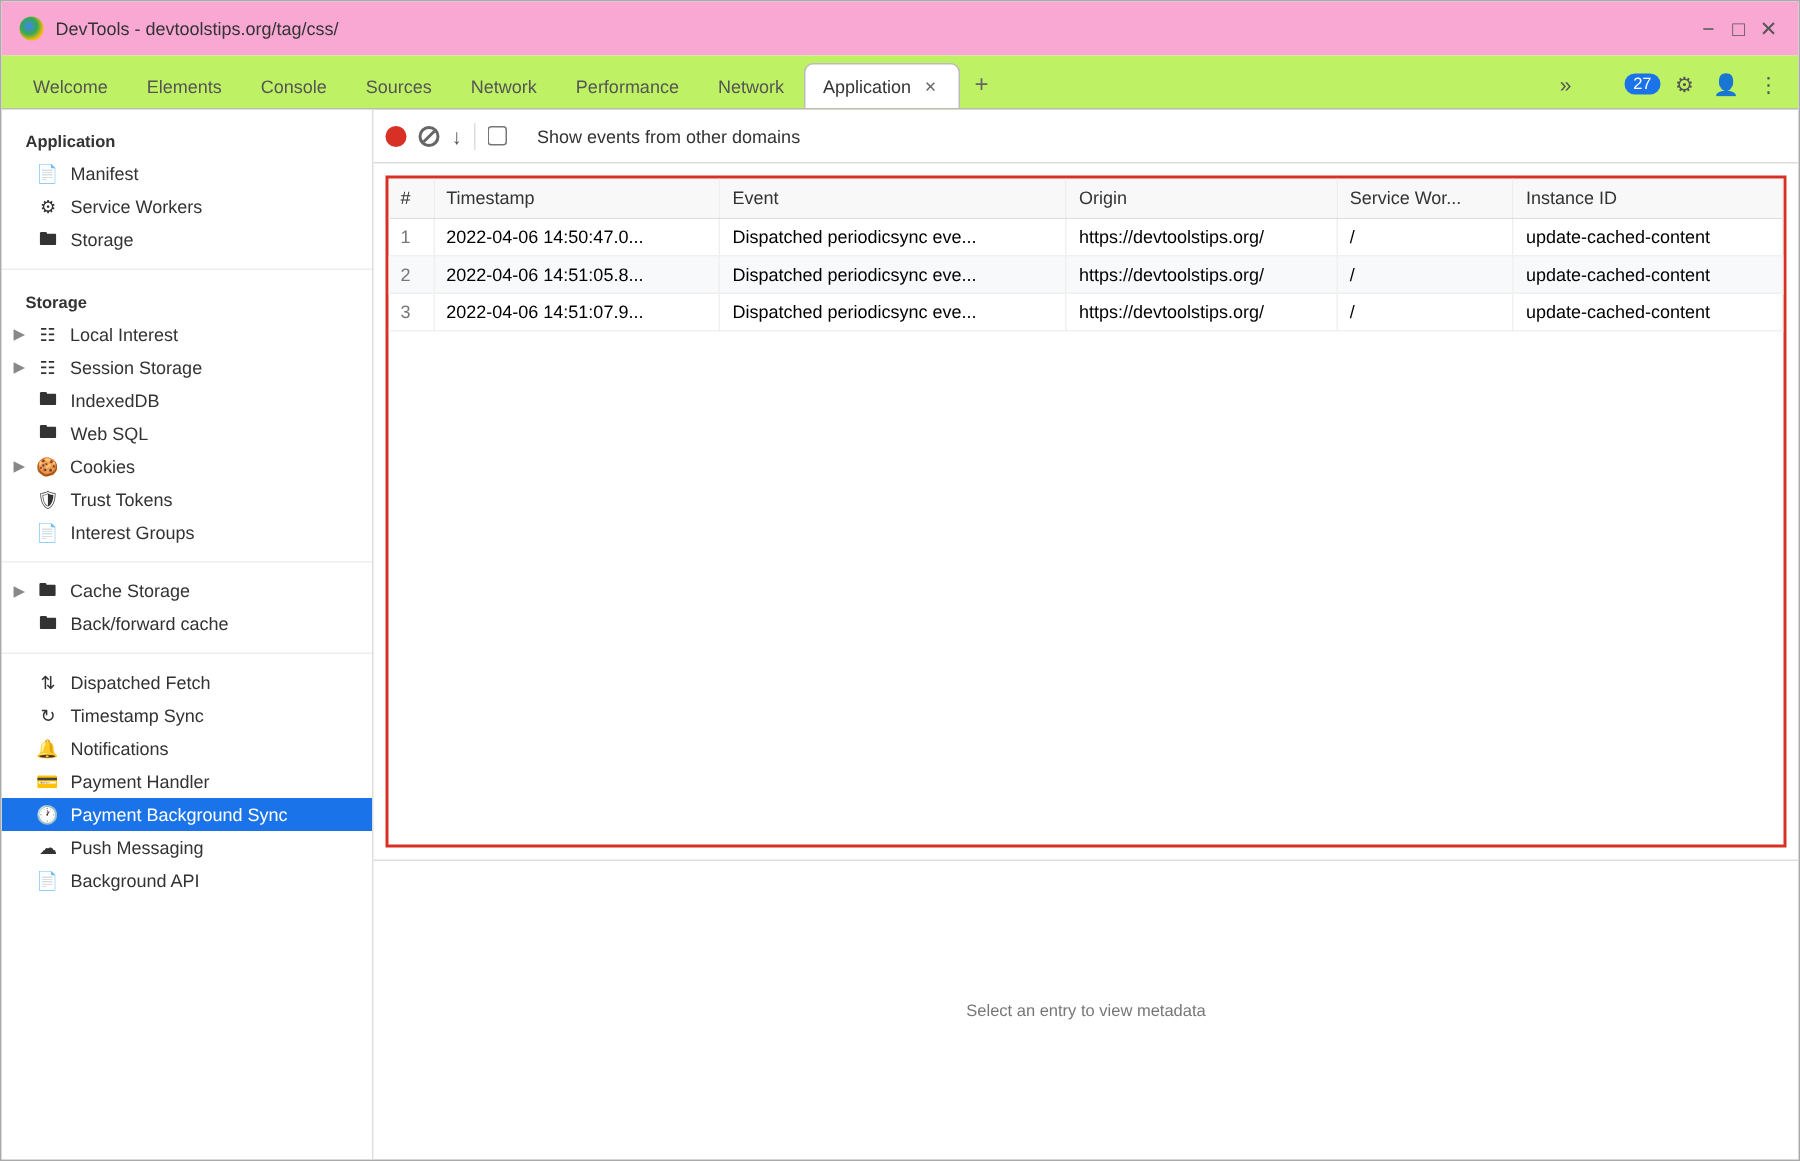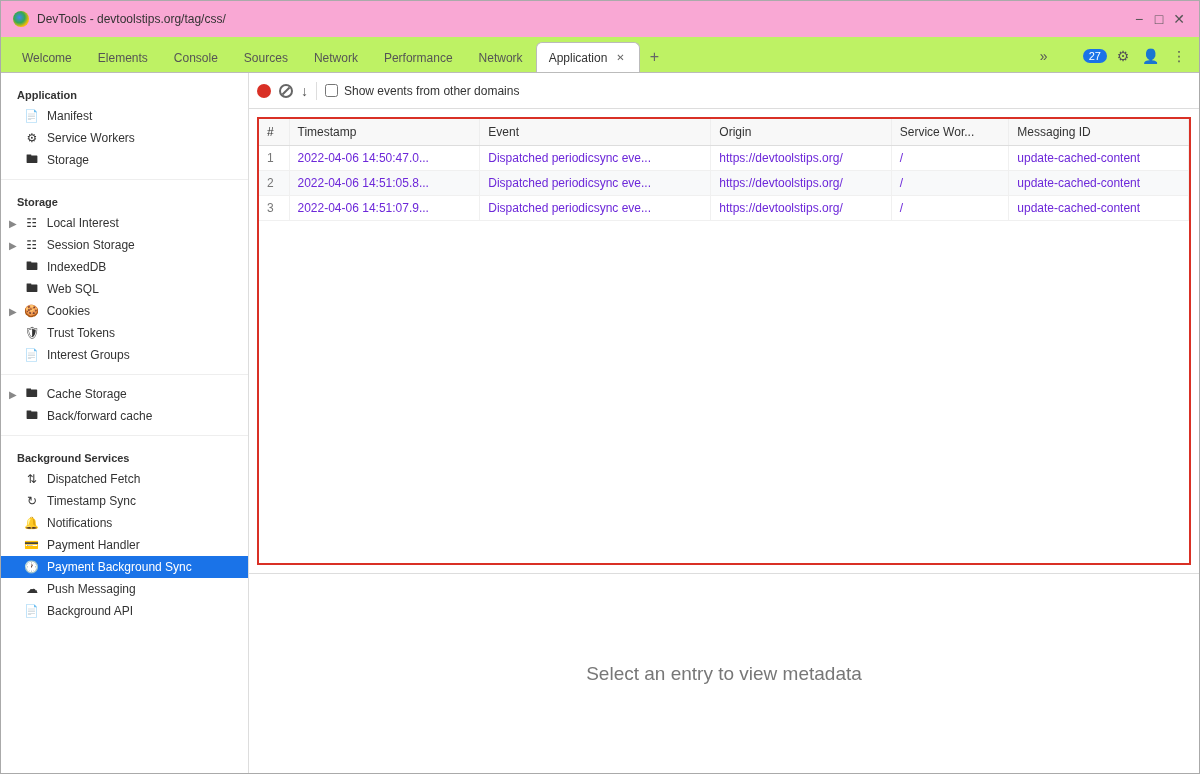--- a/index.html
+++ b/index.html
@@ -44,30 +44,30 @@
 
     
     .content-toolbar { height: 36px; border-bottom: 1px solid #ddd; display: flex; align-items: center; gap: 8px; padding: 0 8px; flex-shrink: 0; background: #fff; }
     .toolbar-separator { width: 1px; height: 18px; background: #ddd; }
 
     
     .table-container { flex: 1; border: 2px solid #d93025; margin: 8px; overflow: auto; background: #fff; }
     .data-table { width: 100%; border-collapse: collapse; font-size: 12px; }
     .data-table th { background: #f8f8f8; border-bottom: 1px solid #ddd; padding: 6px 8px; text-align: left; font-weight: 500; color: #333; position: sticky; top: 0; border-right: 1px solid #eee; cursor: pointer; }
     .data-table th:first-child { width: 30px; }
-    .data-table td { padding: 5px 8px; border-bottom: 1px solid #f0f0f0; border-right: 1px solid #f0f0f0; color: #6d28d9; }
+    .data-table td { padding: 5px 8px; border-bottom: 1px solid #f0f0f0; border-right: 1px solid #f0f0f0; color: #000000; }
     .data-table tr:nth-child(even) { background: #f8f9fa; }
     .data-table .num-col { color: #777; width: 30px; }
     .link-blue { color: #1a73e8; }
 
     
-    .bottom-area { height: 200px; border-top: 1px solid #ddd; display: flex; align-items: center; justify-content: center; color: #777; font-size: 19px; background: #fff; flex-shrink: 0; }
-
-    
-    .checkbox-label { display: flex; align-items: center; gap: 6px; font-size: 12px; color: #333; cursor: pointer; }
+    .bottom-area { height: 200px; border-top: 1px solid #ddd; display: flex; align-items: center; justify-content: center; color: #777; font-size: 11px; background: #fff; flex-shrink: 0; }
+
+    
+    .checkbox-label { display: flex; align-items: center; gap: 20px; font-size: 12px; color: #333; cursor: pointer; }
     .checkbox-label input { margin: 0; }
 
     
     .icon-record { width: 14px; height: 14px; border-radius: 50%; background: #d93025; }
     .icon-cancel { width: 14px; height: 14px; border-radius: 50%; border: 2px solid #666; position: relative; }
     .icon-cancel::after { content: ''; position: absolute; width: 10px; height: 2px; background: #666; top: 4px; left: 0px; transform: rotate(-45deg); }
     .icon-download { font-size: 14px; color: #555; }
   </style>
 </head>
 <body>
@@ -180,21 +180,20 @@
         <span class="sidebar-icon">🖿</span>
         <span>Cache Storage</span>
       </div>
       <div class="sidebar-item">
         <span class="sidebar-icon">🖿</span>
         <span>Back/forward cache</span>
       </div>
 
       <div class="sidebar-divider"></div>
 
-      <div class="sidebar-section-title">Background Services</div>
       <div class="sidebar-item">
         <span class="sidebar-icon">⇅</span>
         <span>Dispatched Fetch</span>
       </div>
       <div class="sidebar-item">
         <span class="sidebar-icon">↻</span>
         <span>Timestamp Sync</span>
       </div>
       <div class="sidebar-item">
         <span class="sidebar-icon">🔔</span>
@@ -240,21 +239,21 @@
 
       <div class="table-container">
         <table class="data-table">
           <thead>
             <tr>
               <th>#</th>
               <th>Timestamp</th>
               <th>Event</th>
               <th>Origin</th>
               <th>Service Wor...</th>
-              <th>Messaging ID</th>
+              <th>Instance ID</th>
             </tr>
           </thead>
           <tbody id="table-body">
           <tr>
       <td class="num-col">1</td>
       <td>2022-04-06 14:50:47.0...</td>
       <td>Dispatched periodicsync eve...</td>
       <td class="link-blue">https://devtoolstips.org/</td>
       <td>/</td>
       <td>update-cached-content</td>

